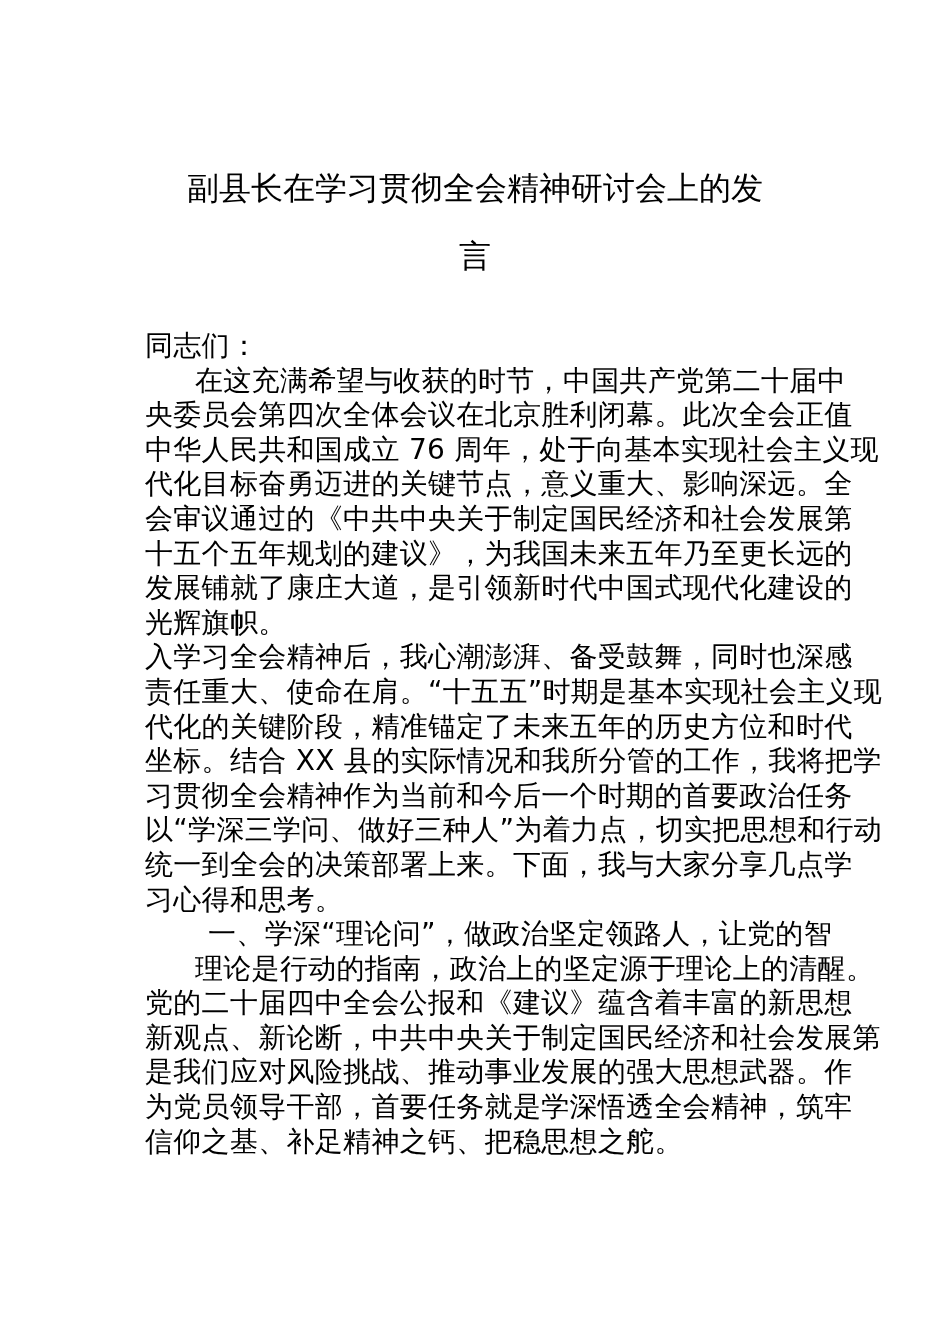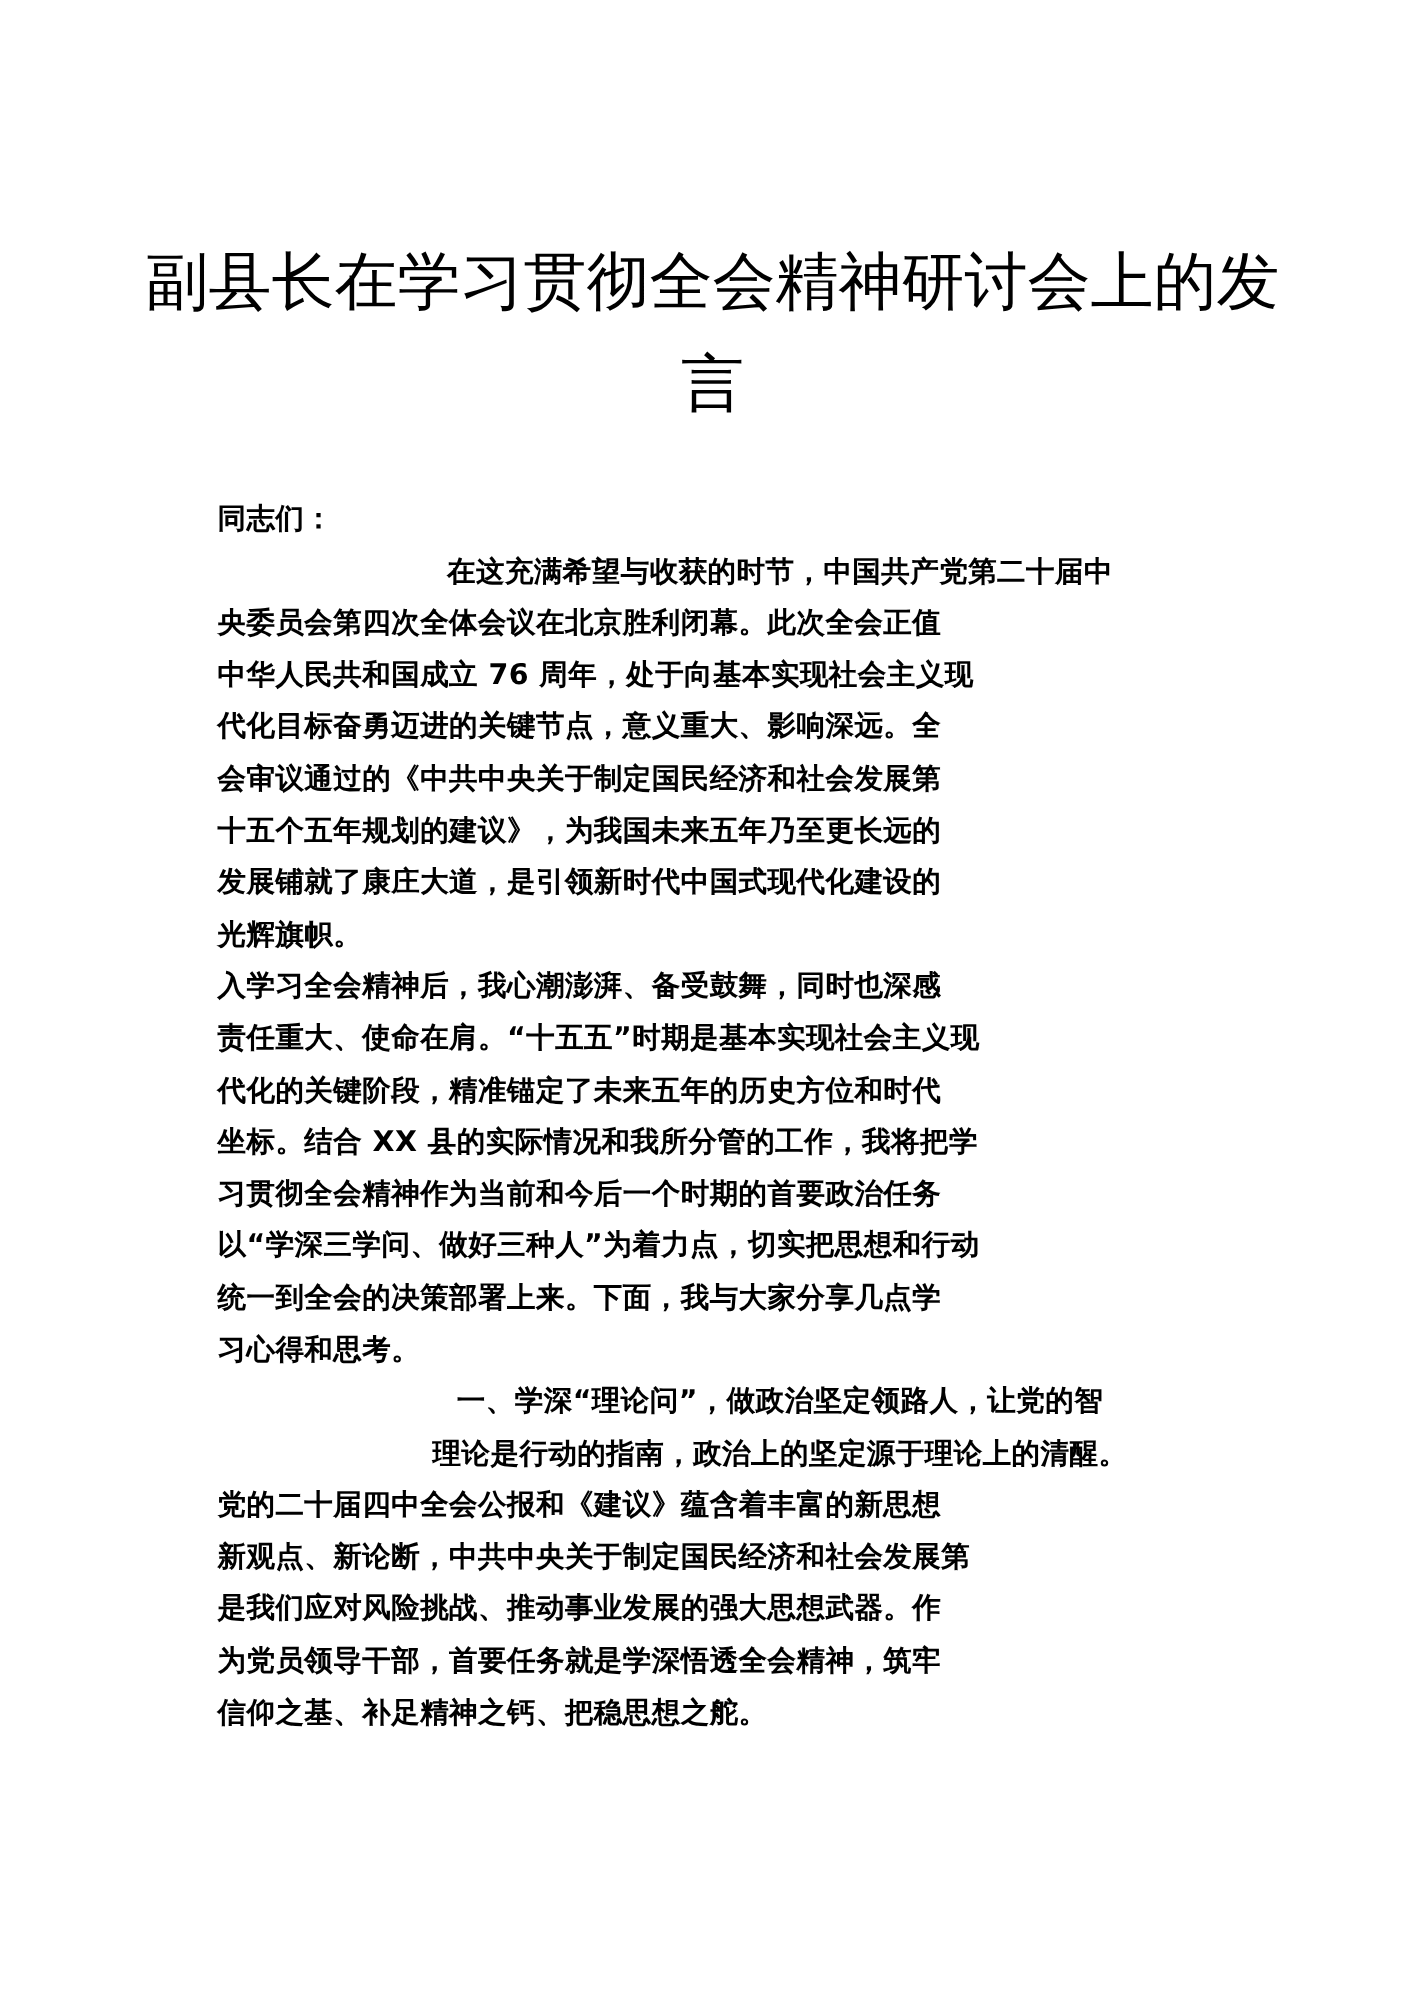--- a/index.html
+++ b/index.html
@@ -1,23 +1,23 @@
 <!DOCTYPE html>
 <html><head>
 <meta charset="utf-8">
 <style>
   html, body { margin: 0; padding: 0; background: #ffffff; }
   body { width: 950px; height: 1344px; position: relative; overflow: hidden;
          font-family: "DejaVu Sans", "Liberation Sans", sans-serif; color: #000; }
   .title { position: absolute; left: 0; width: 950px; text-align: center;
-           font-size: 42px; line-height: 40px; letter-spacing: 0px; }
+           font-size: 32px; line-height: 40px; letter-spacing: 0px; }
   .t1 { top: 168px; }
   .t2 { top: 236px; }
   .body { position: absolute; left: 145px; top: 329px; width: 700px; }
-  .line { font-size: 19px; line-height: 34.6px; height: 34.6px; white-space: nowrap; letter-spacing: 0.3px; font-weight: bold; }
+  .line { font-size: 28px; line-height: 34.6px; height: 34.6px; white-space: nowrap; letter-spacing: 0.3px; }
   .indent { padding-left: 50px; text-align: center; }
   .heading { font-family: "DejaVu Sans", sans-serif; }
 </style>
 </head>
 <body>
 
 <div>
   <div class="title t1">副县长在学习贯彻全会精神研讨会上的发</div>
   <div class="title t2">言</div>
 

